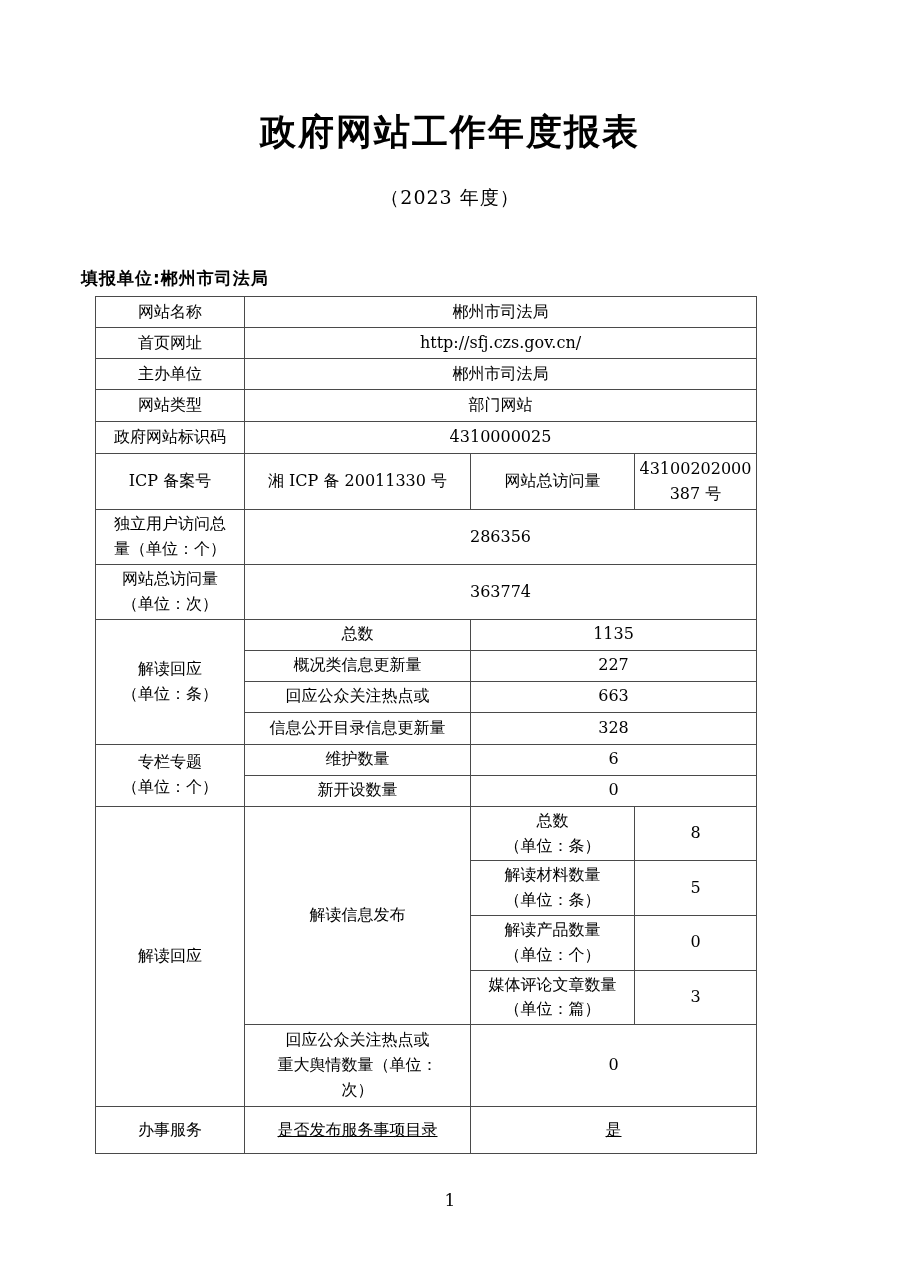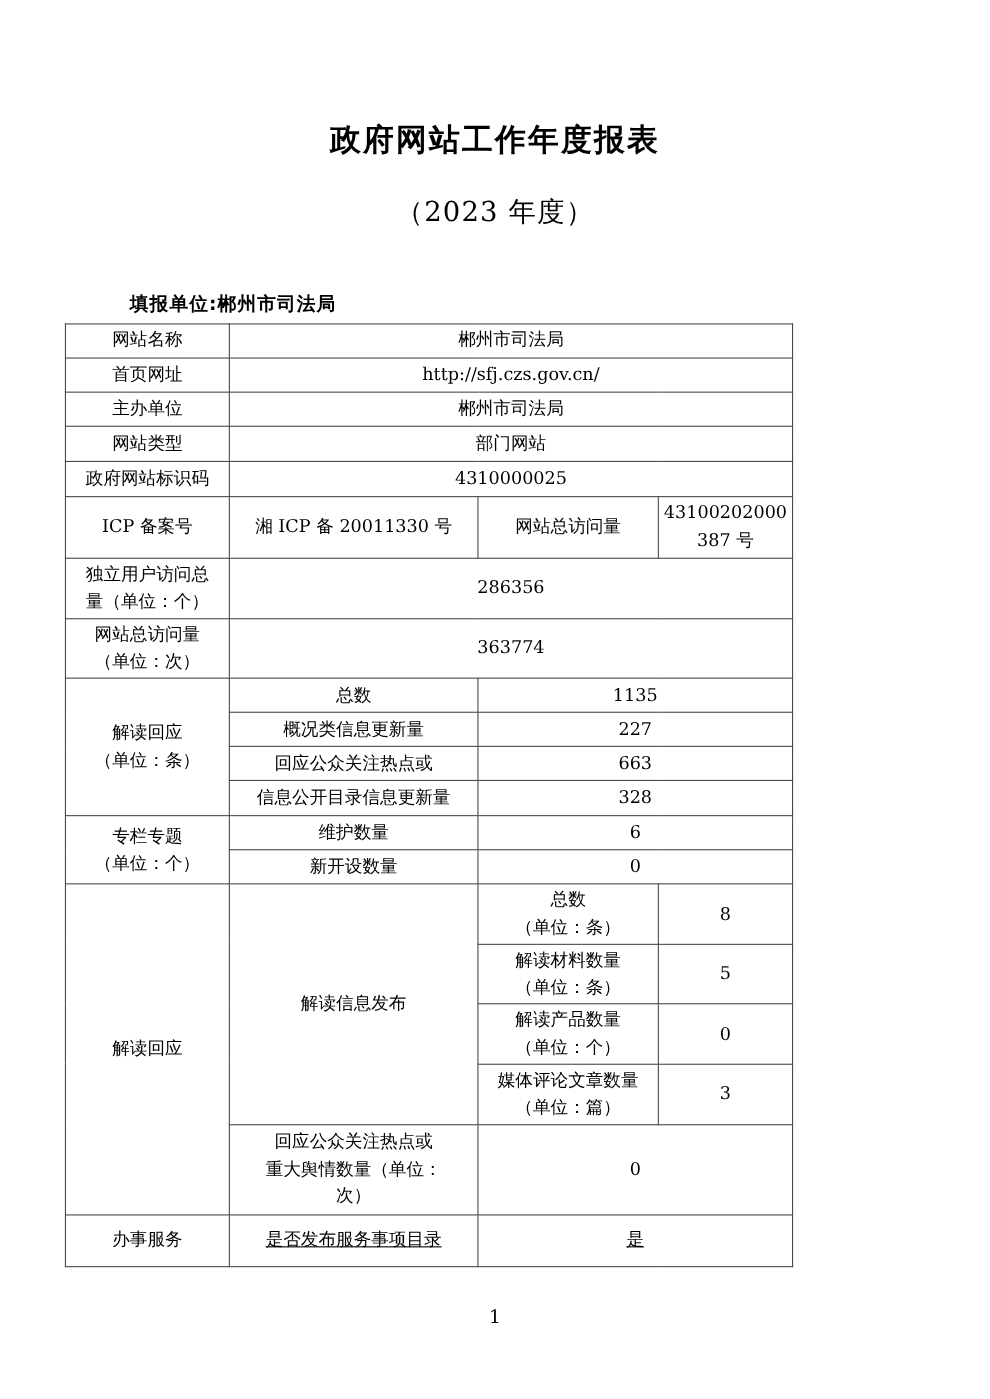--- a/index.html
+++ b/index.html
@@ -13,42 +13,42 @@
     height: 1272px;
     background: #ffffff;
     color: #000000;
     font-family: "DejaVu Serif", "Liberation Serif", serif;
     overflow: hidden;
   }
   .doc-title {
     padding-top: 110px;
     text-align: center;
     font-family: "DejaVu Sans", "Liberation Sans", sans-serif;
-    font-size: 28px;
+    font-size: 36px;
     font-weight: bold;
     letter-spacing: 2px;
     line-height: 1.2;
   }
   .doc-subtitle {
     margin-top: 32px;
     text-align: center;
-    font-size: 25px;
+    font-size: 19px;
     letter-spacing: 1px;
   }
   .report-unit {
-    margin: 56px 0 6px 118px;
+    margin: 56px 0 6px 81px;
     font-family: "DejaVu Sans", "Liberation Sans", sans-serif;
     font-size: 17px;
     font-weight: bold;
     letter-spacing: 1px;
   }
   table.report {
     border-collapse: collapse;
     table-layout: fixed;
-    margin-left: 59px;
+    margin-left: 95px;
     width: 662px;
   }
   table.report td {
     border: 1px solid #4a4a4a;
     text-align: center;
     vertical-align: middle;
     font-size: 16px;
     line-height: 1.55;
     padding: 2px 4px;
     white-space: pre-line;

